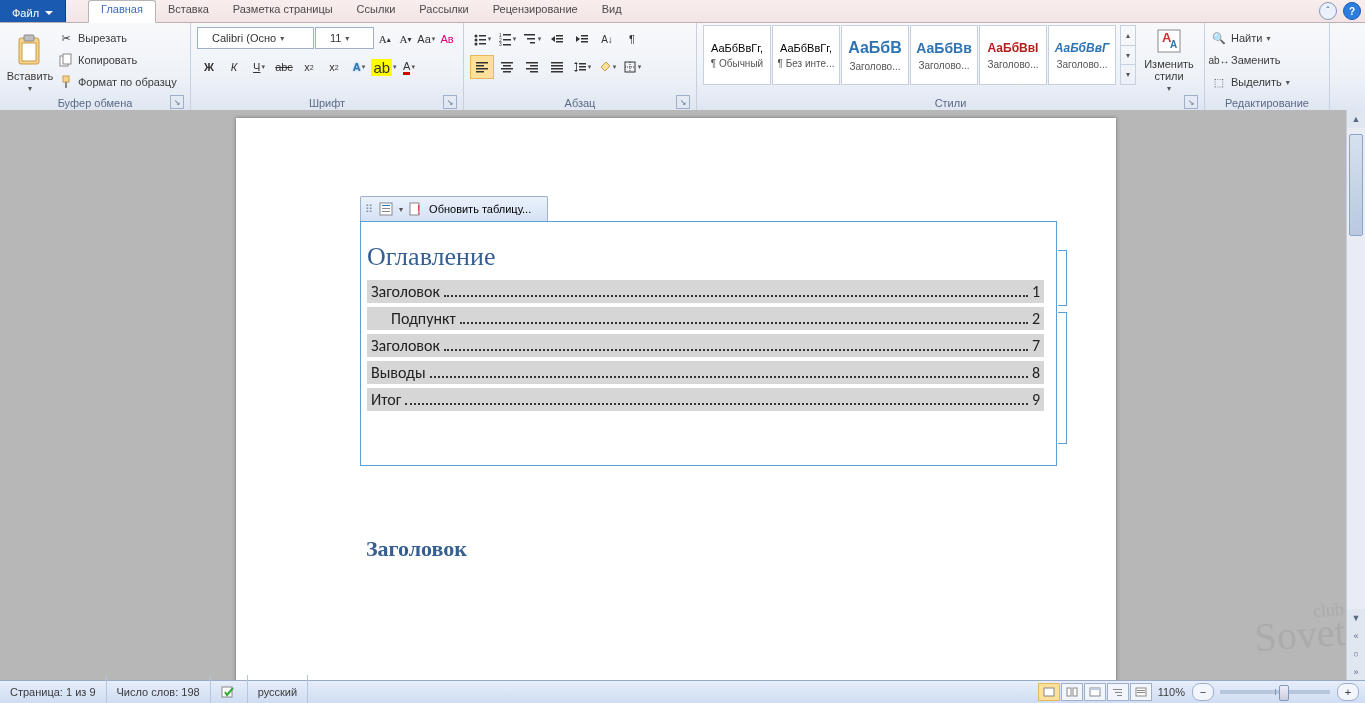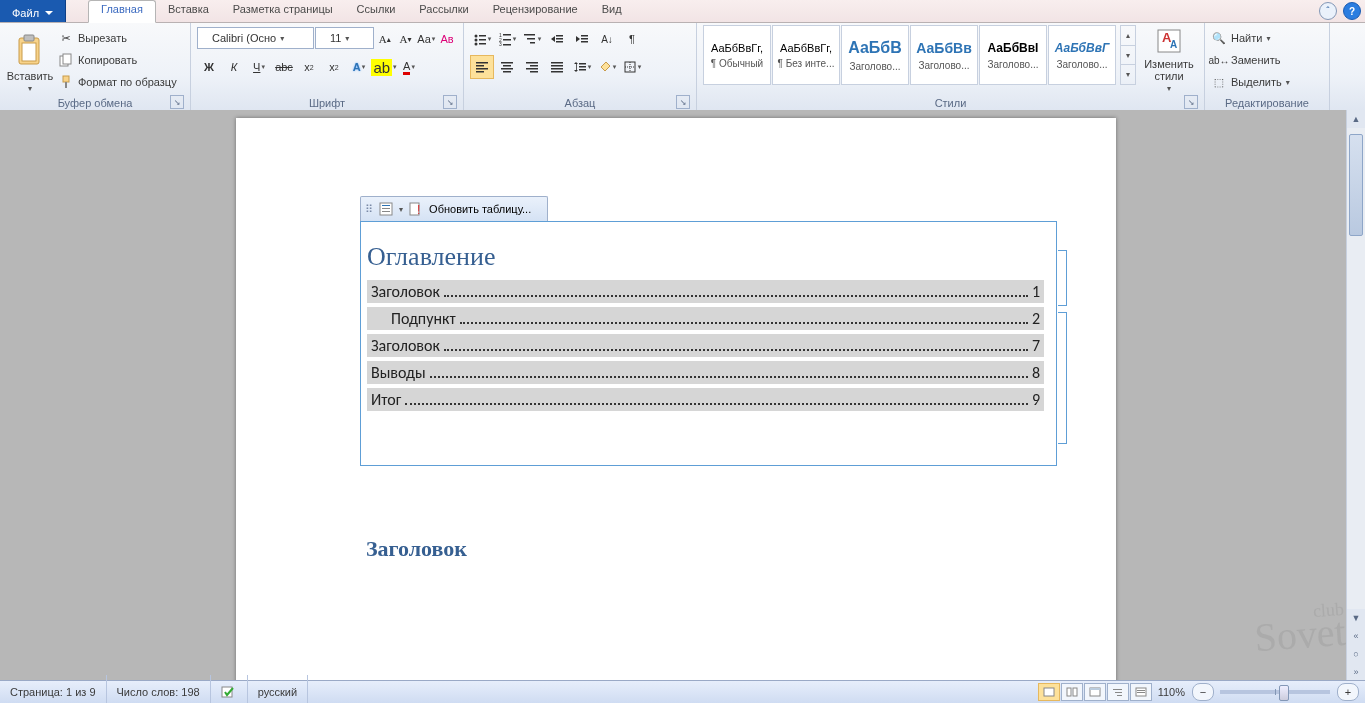--- a/index.html
+++ b/index.html
@@ -312,21 +312,21 @@
           </div>
           <div class="style-item">
             <div class="style-sample" style="color: rgb(46, 116, 181); font-size: 16px; font-weight: bold;">АаБбВ</div>
             <div class="style-name">Заголово...</div>
           </div>
           <div class="style-item">
             <div class="style-sample" style="color: rgb(46, 116, 181); font-size: 14px; font-weight: bold;">АаБбВв</div>
             <div class="style-name">Заголово...</div>
           </div>
           <div class="style-item">
-            <div class="style-sample" style="color: #000000; font-size: 12px; font-weight: bold;">АаБбВвI</div>
+            <div class="style-sample" style="color: #b91c1c; font-size: 12px; font-weight: bold;">АаБбВвI</div>
             <div class="style-name">Заголово...</div>
           </div>
           <div class="style-item">
             <div class="style-sample" style="color: rgb(46, 116, 181); font-size: 12px; font-weight: bold; font-style: italic;">АаБбВвГ</div>
             <div class="style-name">Заголово...</div>
           </div>
         </div>
       <div class="gallery-nav">
           <div>▴</div>
           <div>▾</div>

